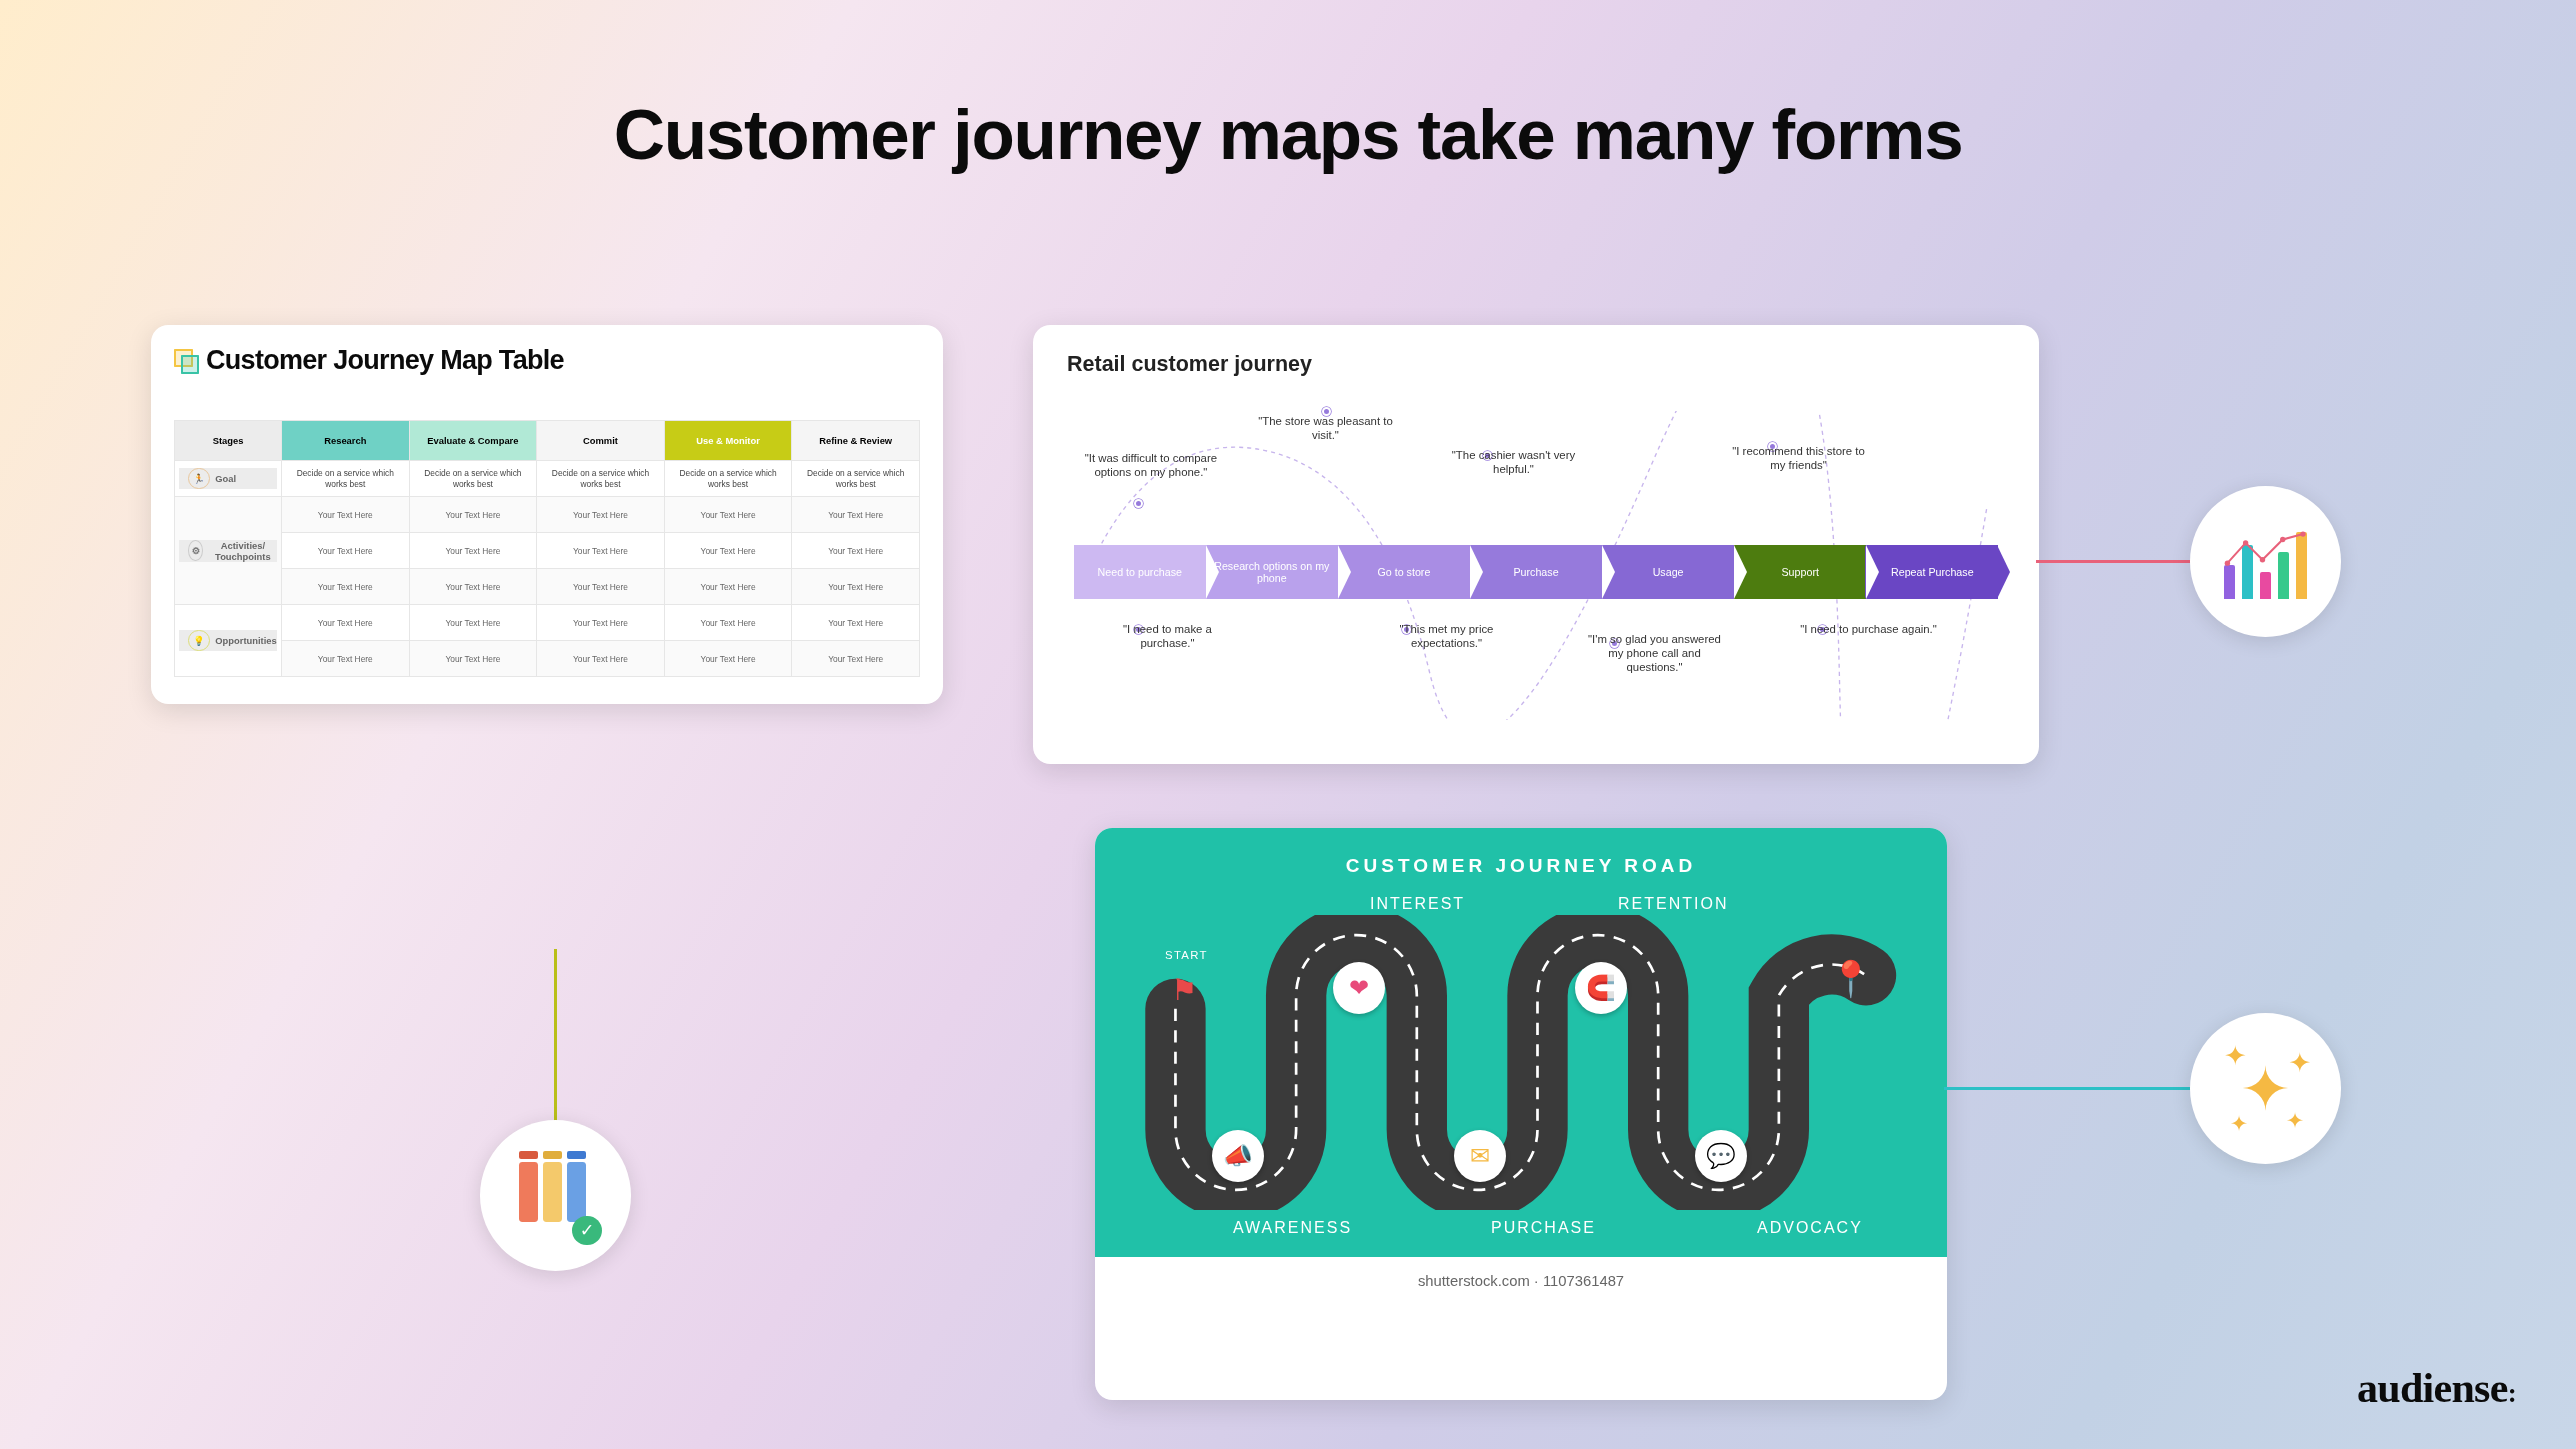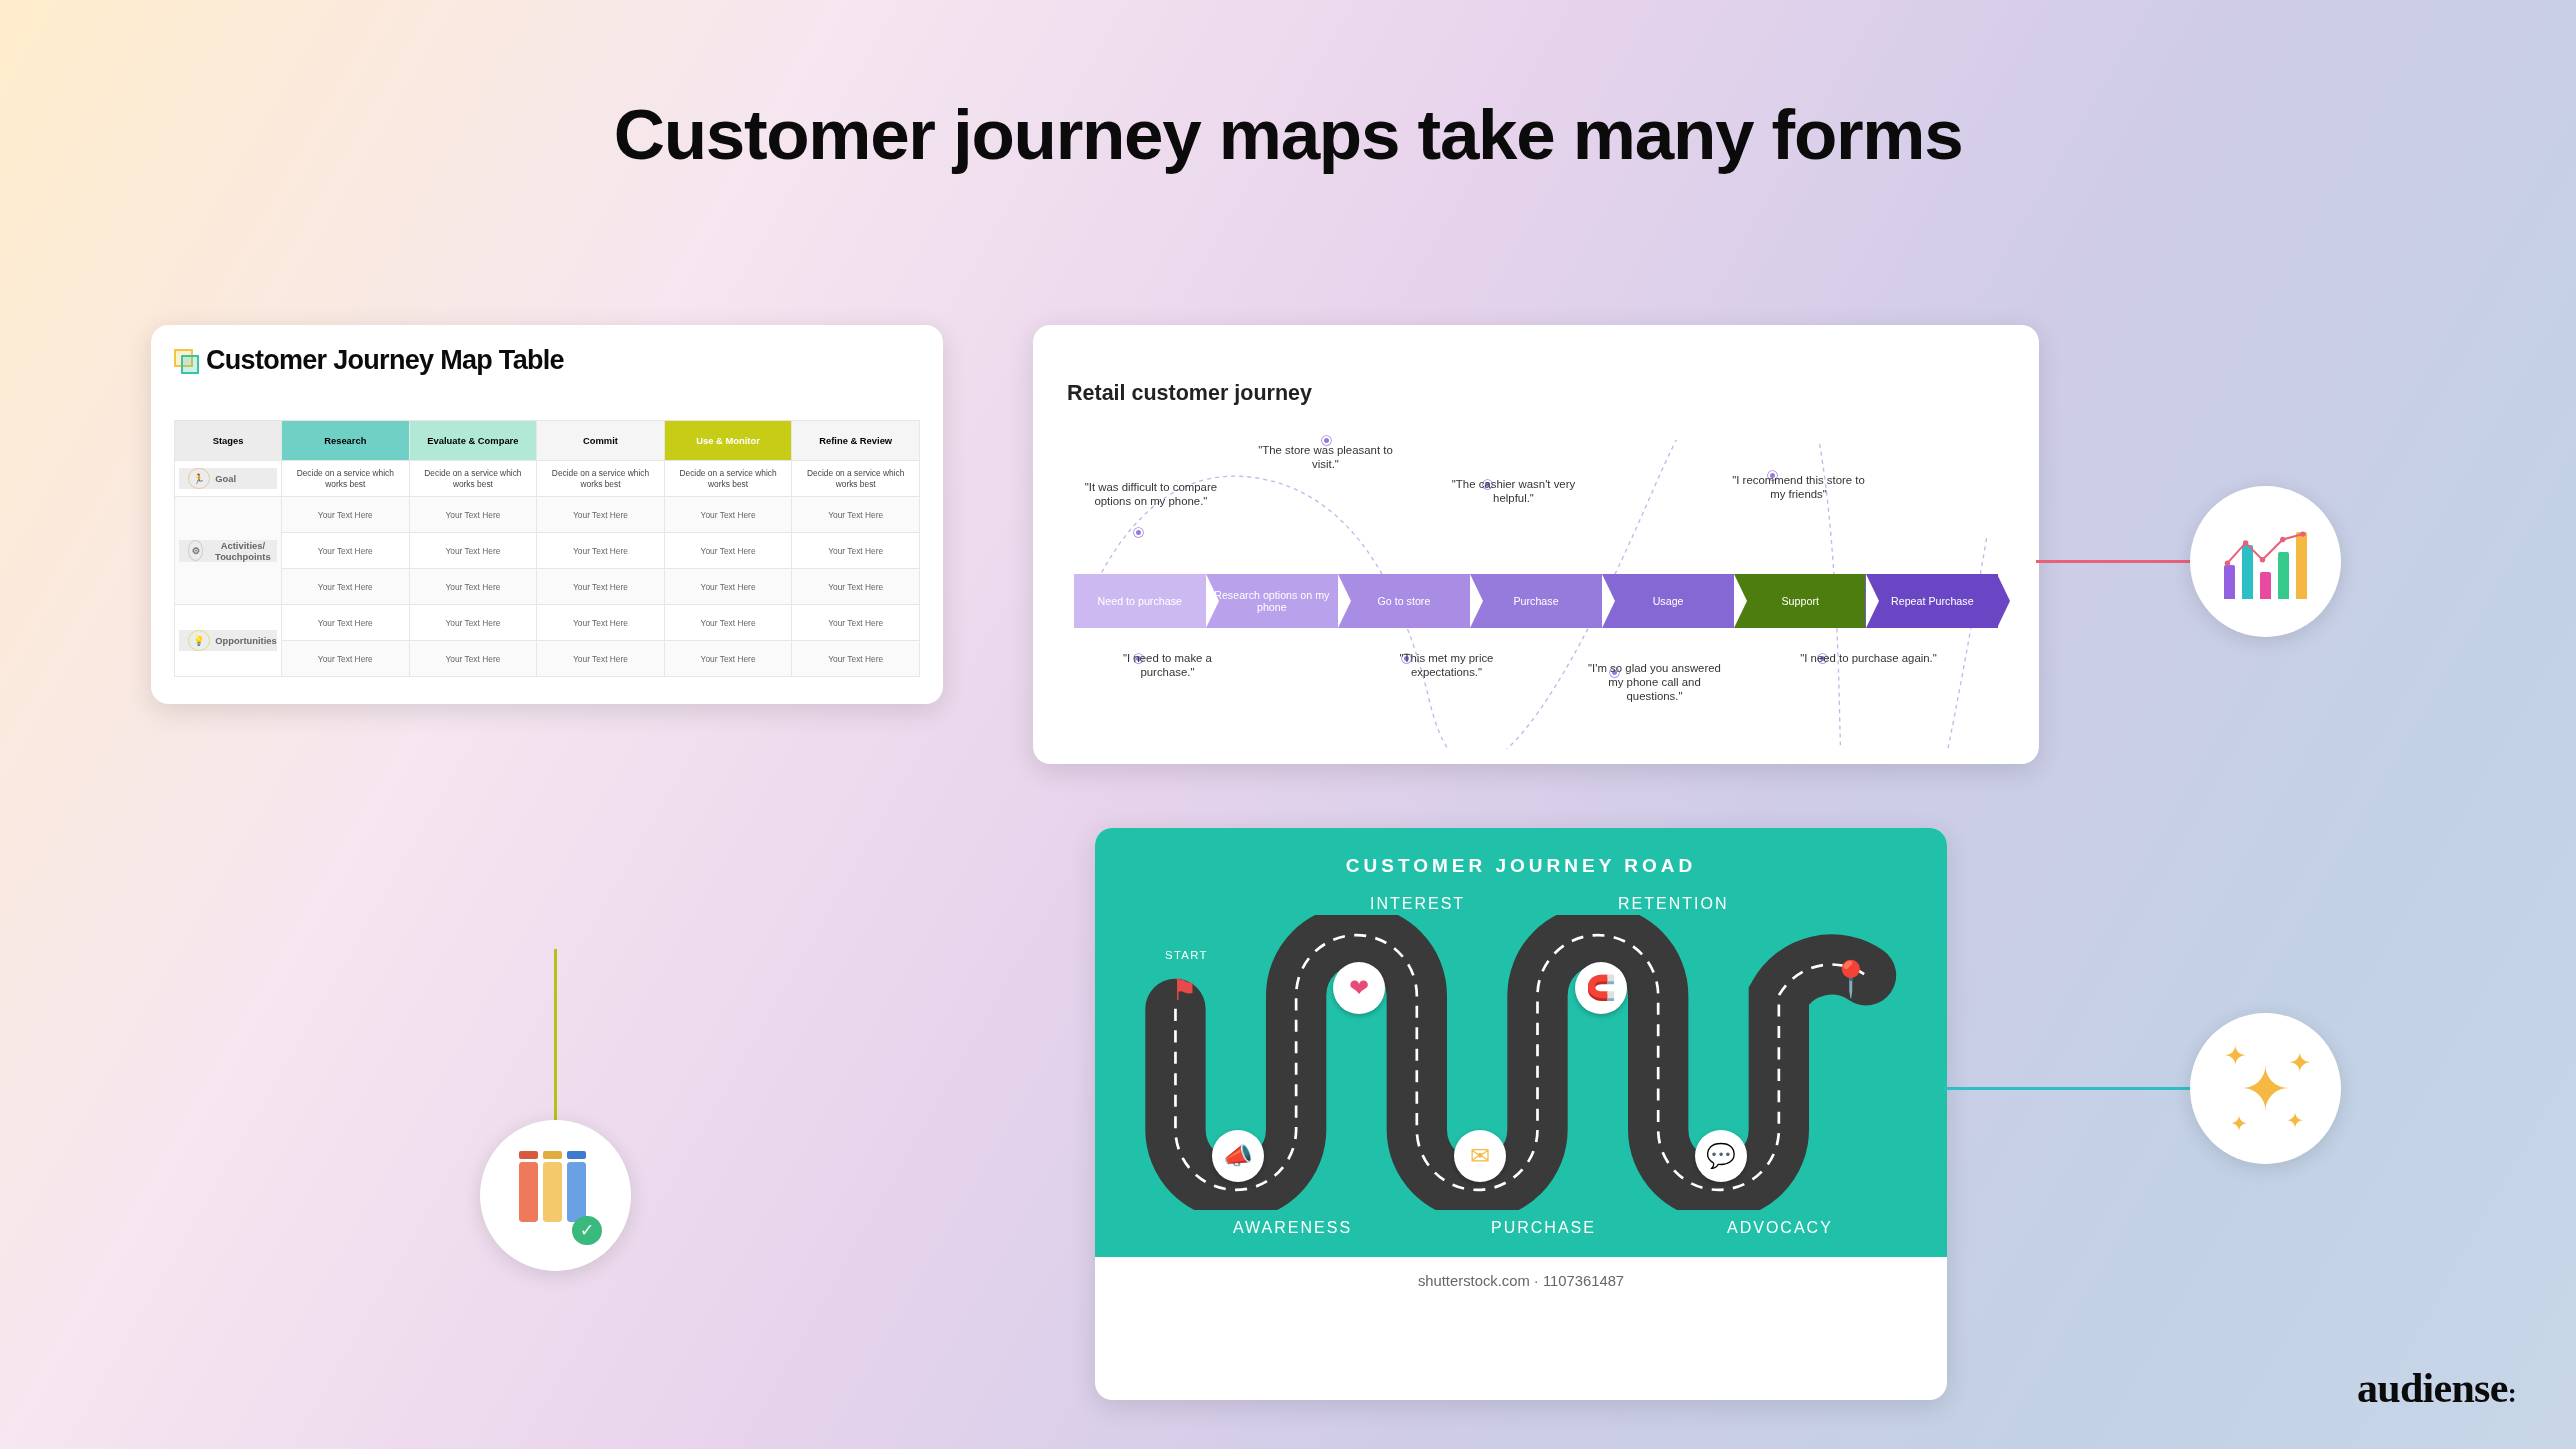--- a/index.html
+++ b/index.html
@@ -95,21 +95,21 @@
   .colhdr.c2{left:24px;background:#e0ad3c;}
   .colhdr.c3{left:48px;background:#3f7ad1;}
   .check{position:absolute;right:-9.4px;bottom:-9.4px;width:29.5px;height:29.5px;border-radius:50%;background:#39b97c;color:#fff;font-size:17.4px;display:flex;align-items:center;justify-content:center;}
 
   
   .card2 {
     position:absolute; top:325px; left:1033px; width:1006px; height:439px;
     background:#fff; border-radius:17.4px; box-shadow:0 6.7px 27px rgba(0,0,0,.12);
     padding:27px 34px;
   }
-  .card2-title{ font-size:21.5px; font-weight:600; color:#222; margin-bottom:6.7px;margin-top:29px;}
+  .card2-title{ font-size:21.5px; font-weight:600; color:#222; margin-bottom:6.7px;}
   .c2-area{ position:relative; width:100%; height:362px; }
   .arrowbar{
     position:absolute; top:161px; left:6.7px; right:6.7px; height:54px;
     display:flex;
   }
   .step{
     flex:1; position:relative; color:#fff; font-size:10.7px; font-weight:500;
     display:flex;align-items:center;justify-content:center; text-align:center;
     padding:0 6.7px;
   }
@@ -163,21 +163,21 @@
   .card3-body .c3title{
     color:#fff; font-size:19px; letter-spacing:4px; font-weight:600;
     text-align:center; padding-top:27px;
   }
   .road-svg{ position:absolute; top:87px; left:0; right:0; height:295px;}
   .stage-label{ position:absolute; color:#fff; font-size:16px; letter-spacing:2px; font-weight:500;}
   .stage-top1{ top:67px; left:275px;}
   .stage-top2{ top:67px; left:523px;}
   .stage-bot1{ bottom:20px; left:138px;}
   .stage-bot2{ bottom:20px; left:396px;}
-  .stage-bot3{ bottom:20px; left:632px;}
+  .stage-bot3{ bottom:20px; left:662px;}
   .start-lbl{ position:absolute; color:#fff; font-size:11.4px; letter-spacing:1.3px; top:121px; left:70px;}
   .finish-lbl{ position:absolute; color:#fff; font-size:11.4px; letter-spacing:1.3px; top:121px; right:64px;}
 
   .road-icon{
     position:absolute; width:52px;height:52px;border-radius:50%;background:#fff;
     display:flex;align-items:center;justify-content:center;font-size:24px;
     box-shadow:0 2px 5.4px rgba(0,0,0,.25);
   }
 
   .card3-caption{

